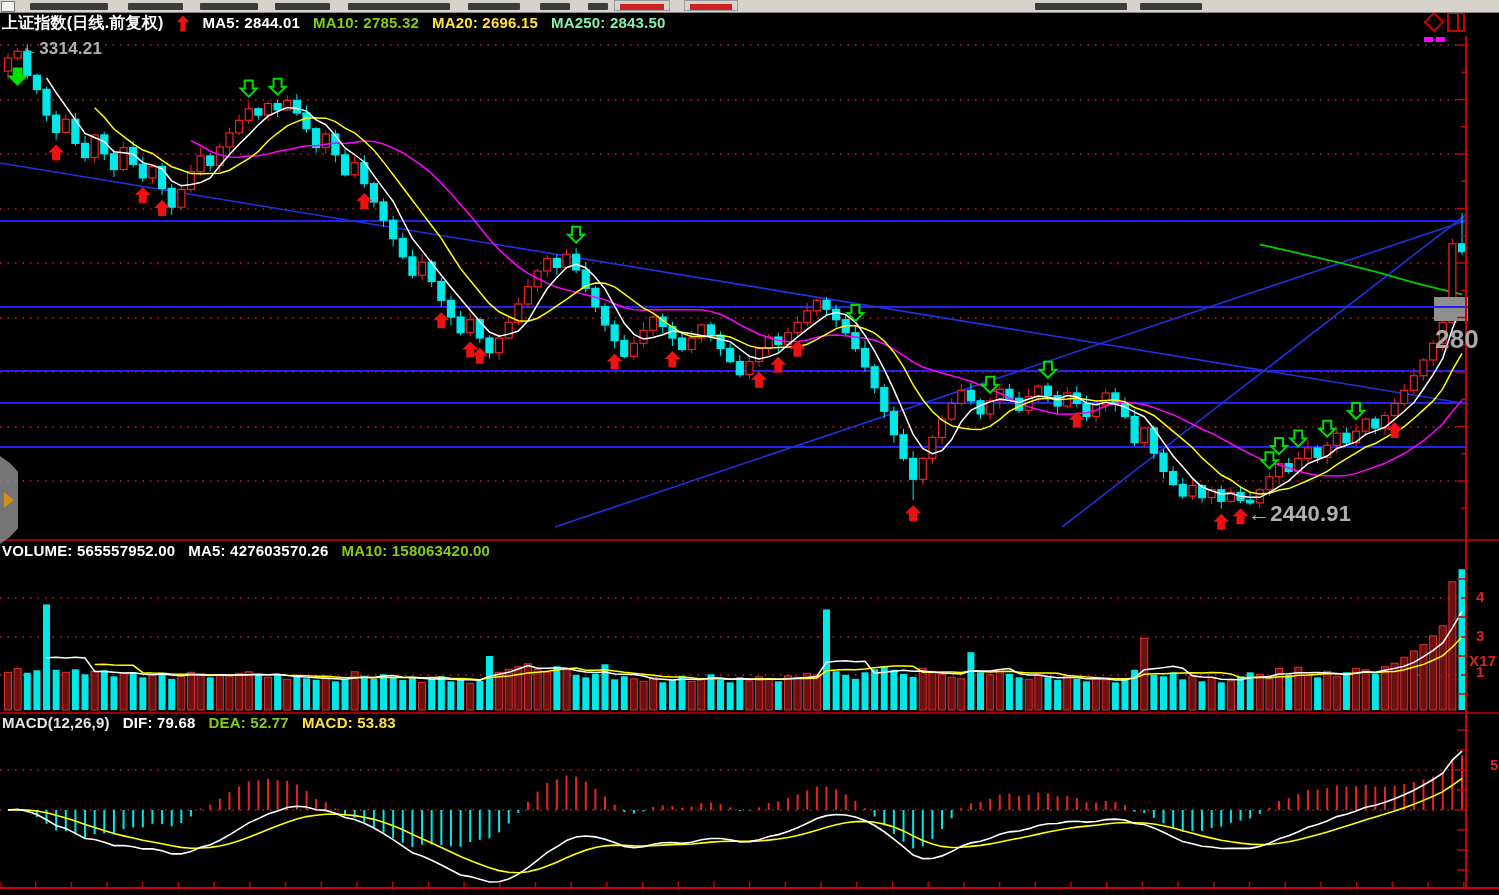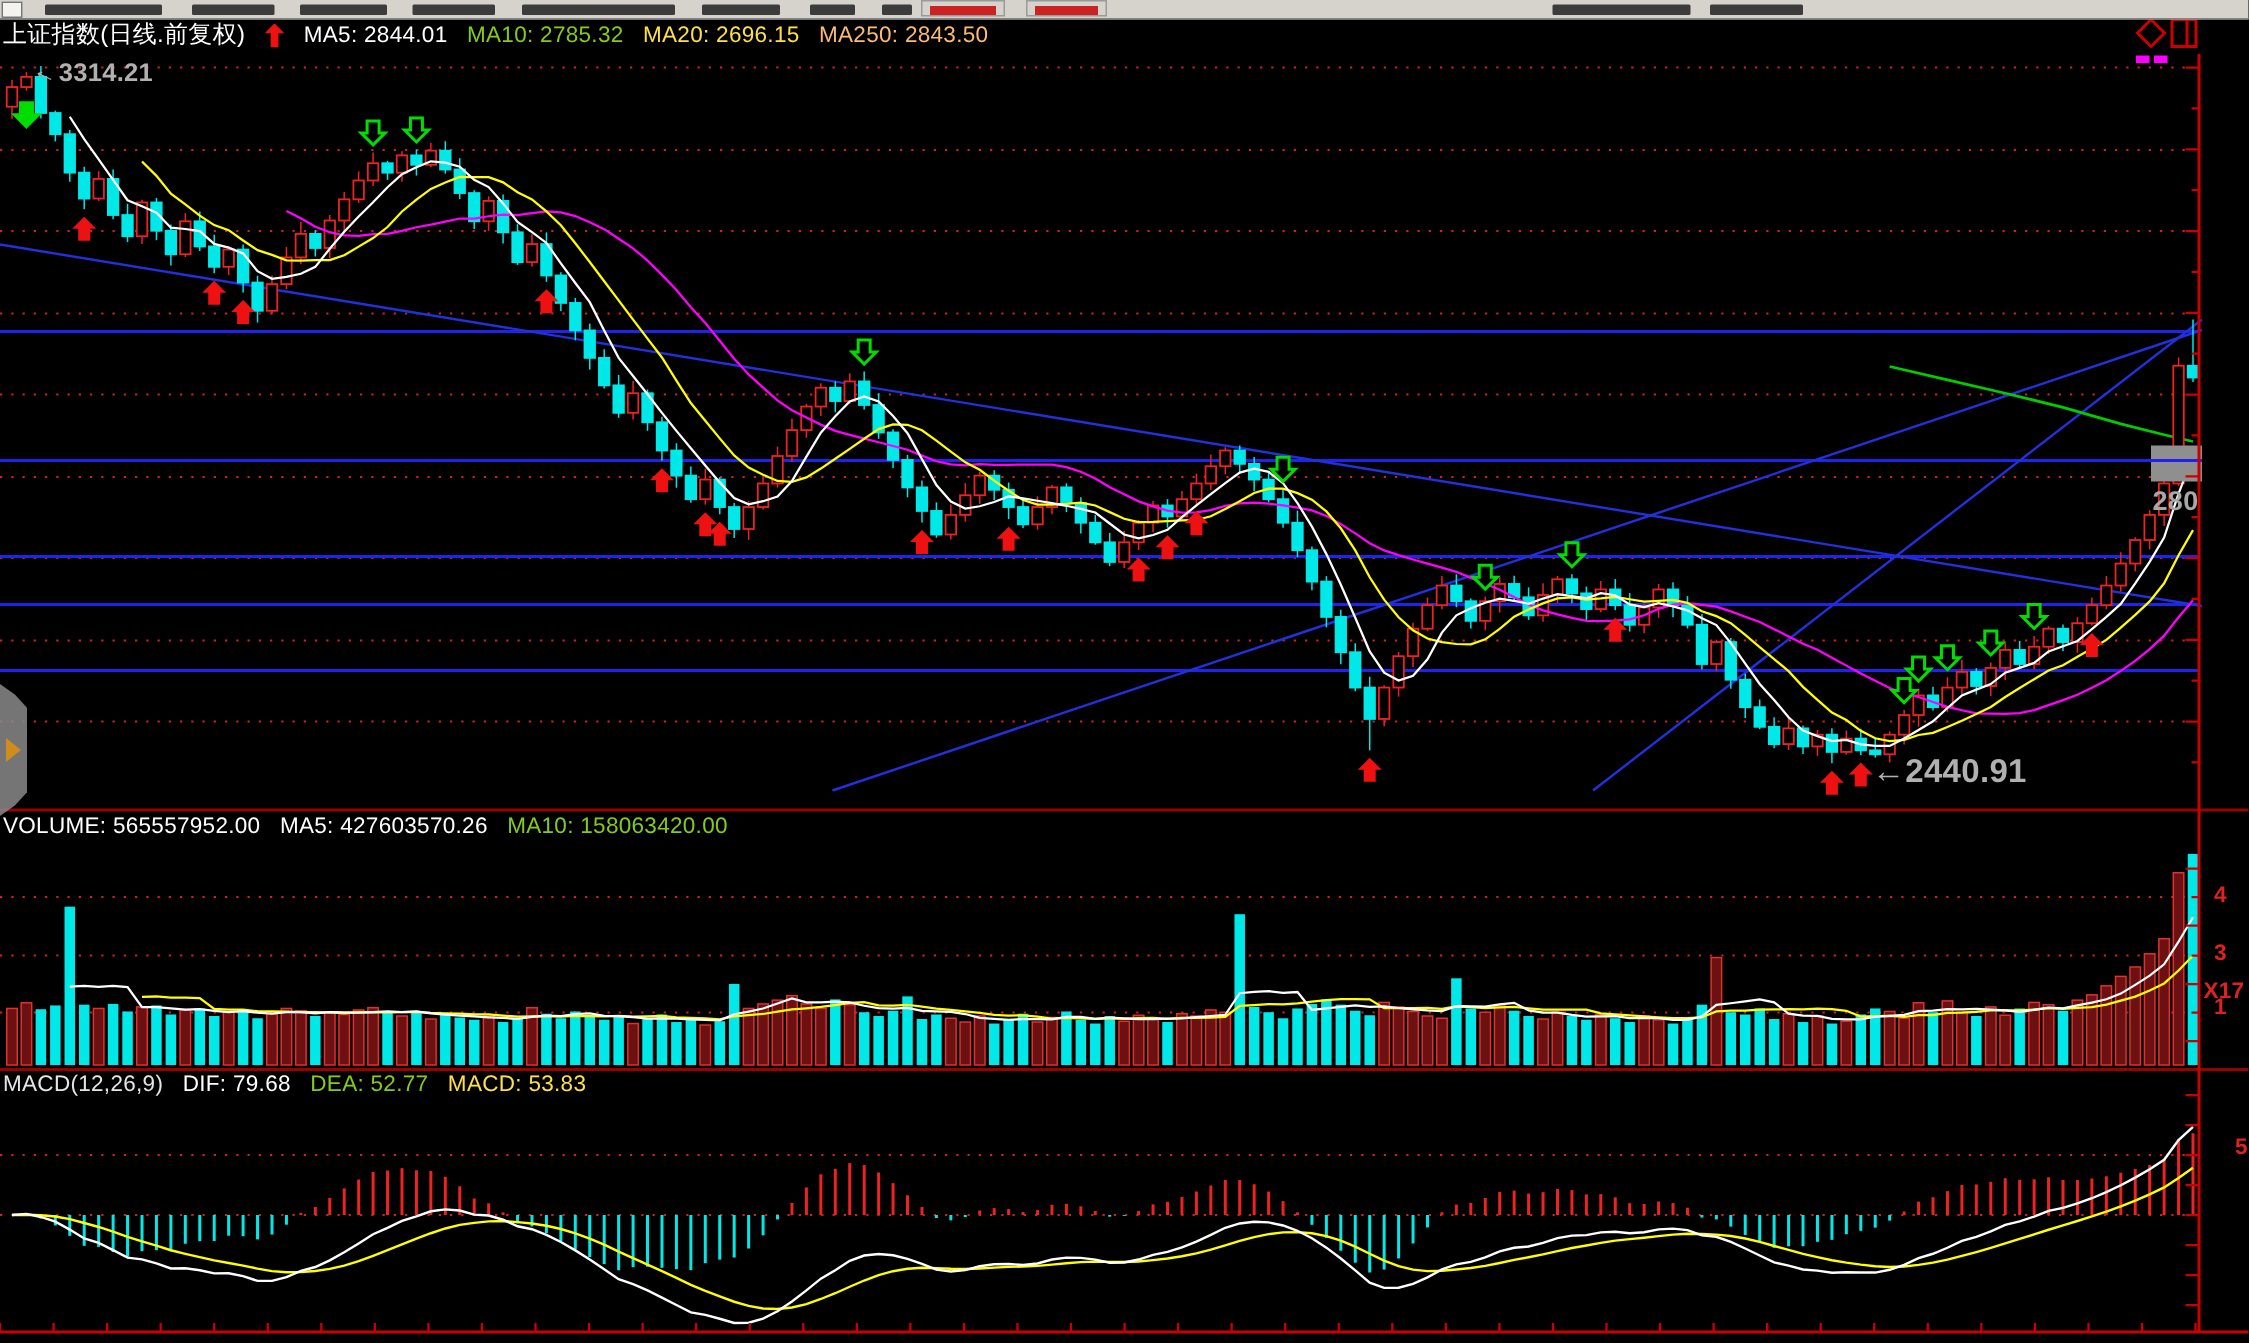--- a/index.html
+++ b/index.html
@@ -5,23 +5,23 @@
   html,body{margin:0;padding:0;background:#000;width:1499px;height:895px;overflow:hidden;
     font-family:"Liberation Sans","DejaVu Sans",sans-serif;}
   #menubar{position:absolute;left:0;top:0;width:1499px;height:12px;background:#d6d3cc;
     border-bottom:1px solid #848484;z-index:5;}
   .appicon{position:absolute;left:1px;top:1px;width:12px;height:9px;background:#f4f2ee;border:1px solid #777;}
   .frag{position:absolute;top:3px;height:7px;background:#3c3c3c;border-radius:1px;}
   .redbtn{position:absolute;top:0;height:11px;border:1px solid #9a9a9a;background:#d6d3cc;box-sizing:border-box;}
   .redsmudge{position:absolute;left:5px;right:5px;top:3px;height:6px;background:#cc2222;}
   #chart{position:absolute;left:0;top:0;z-index:1;}
   .row{position:absolute;display:flex;gap:13px;align-items:baseline;white-space:nowrap;z-index:4;
-    font-weight:normal;font-size:15px;letter-spacing:.2px;}
+    font-weight:bold;font-size:15px;letter-spacing:.2px;}
   .t{position:absolute;white-space:nowrap;font-weight:bold;font-size:15px;letter-spacing:.2px;z-index:4;}
-  .w{color:#ffffff}.y{color:#84cc16}.m{color:#fde047}.g{color:#fdba74}
+  .w{color:#ffffff}.y{color:#84cc16}.m{color:#fde047}.g{color:#86efac}
   .gray{color:#b0b0b0}.red{color:#dd2222}.lt{color:#e5e5e5}
   .upicon{width:13px;height:16px;background:#ee1111;display:inline-block;align-self:center;
     clip-path:polygon(50% 0,100% 42%,70% 42%,70% 100%,30% 100%,30% 42%,0 42%);}
   #lefttab{position:absolute;left:0;top:456px;width:18px;height:88px;background:#8a8a8a;opacity:.85;z-index:3;
     clip-path:polygon(0 0,55% 8%,100% 18%,100% 82%,55% 92%,0 100%);}
   #lefttab .tri{position:absolute;left:4px;top:36px;width:0;height:0;
     border:8px solid transparent;border-left:10px solid #f5a623;border-right:none;}
 </style>
 </head>
 <body>
@@ -826,21 +826,21 @@
   <span class="m">MA20: 2696.15</span>
   <span class="g">MA250: 2843.50</span>
 </div>
 
 <div class="t gray" style="left:22px;top:39px;font-size:17px">
   <span style="display:inline-block;transform:rotate(25deg)">←</span><span>3314.21</span>
 </div>
 <div class="t gray" style="left:1248px;top:501px;font-size:22px">
   <span>←</span><span>2440.91</span>
 </div>
-<div class="t" style="left:1435px;top:324px;font-size:18px;color:#a8a8a8;z-index:3">280</div>
+<div class="t" style="left:1435px;top:324px;font-size:26px;color:#a8a8a8;z-index:3">280</div>
 
 <div class="row" style="left:2px;top:542px">
   <span class="w">VOLUME: 565557952.00</span>
   <span class="w">MA5: 427603570.26</span>
   <span class="y">MA10: 158063420.00</span>
 </div>
 
 <div class="row" style="left:2px;top:714px">
   <span class="lt">MACD(12,26,9)</span>
   <span class="w">DIF: 79.68</span>

